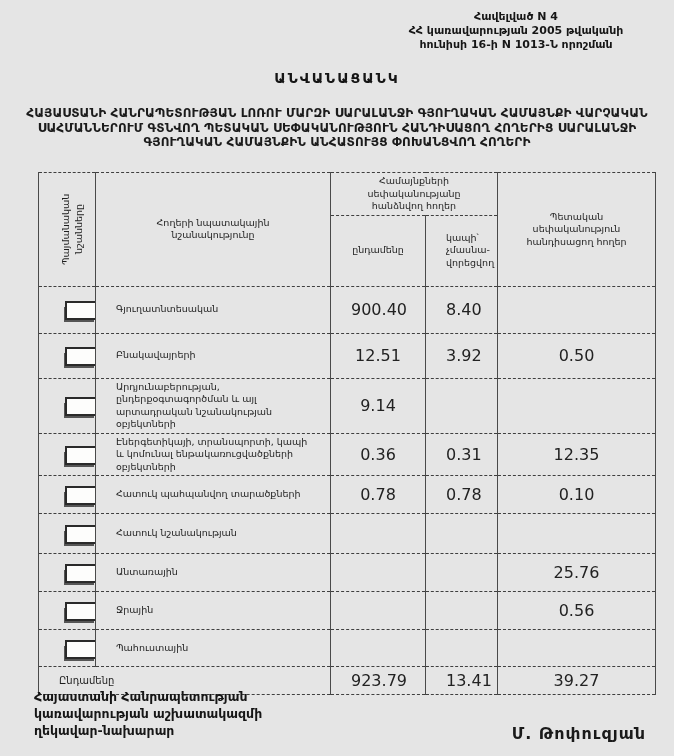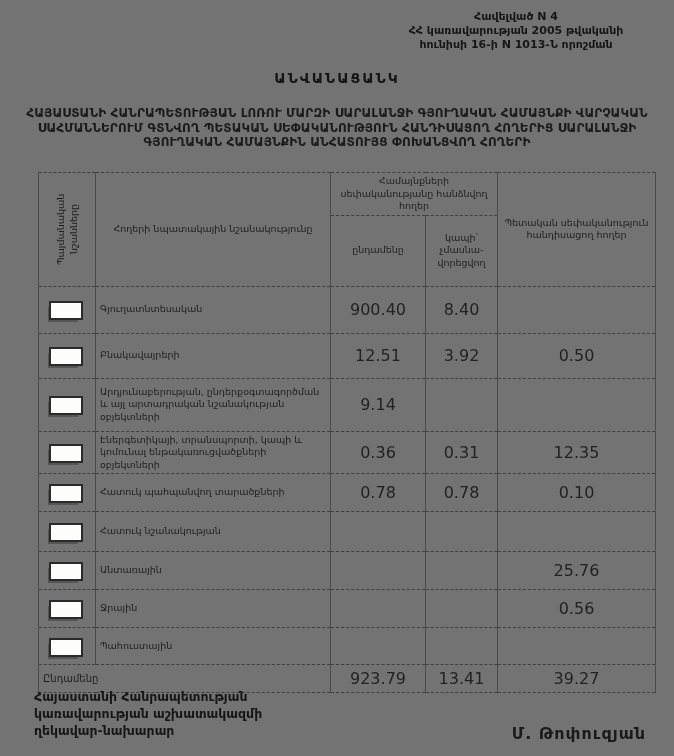--- a/index.html
+++ b/index.html
@@ -4,21 +4,21 @@
 <style>
   html,body{margin:0;padding:0;}
   body{
     width:674px;height:756px;
     background:#ffffff;
     font-family:"DejaVu Sans",sans-serif;
     color:#1c1c1c;
     position:relative;
     overflow:hidden;
   }
-  .page{position:absolute;inset:0;background:#737373;}
+  .page{position:absolute;inset:0;background:#e5e5e5;}
 
   
   .doc-ref{
     position:absolute;top:10px;right:8px;width:300px;
     text-align:center;font-weight:bold;font-size:11px;line-height:14px;
     color:#161616;
   }
 
   .doc-title{
     position:absolute;top:70px;left:0;width:100%;
@@ -37,21 +37,21 @@
     position:absolute;left:38px;top:172px;
     border-collapse:collapse;table-layout:fixed;
     width:617px;
     font-size:9.5px;color:#1e1e1e;
   }
   table.landtbl td,table.landtbl th{
     border-left:1px solid #4a4a4a;
     border-right:1px solid #4a4a4a;
     border-top:1px dashed #3f3f3f;
     border-bottom:1px dashed #3f3f3f;
-    padding:2px 4px;
+    padding:2px 20px;
     font-weight:normal;
     vertical-align:middle;
     overflow:hidden;
   }
   .col-signs{width:57px;}
   .col-purpose{width:235px;}
   .col-total{width:95px;}
   .col-nonpriv{width:72px;}
   .col-state{width:158px;}
 

